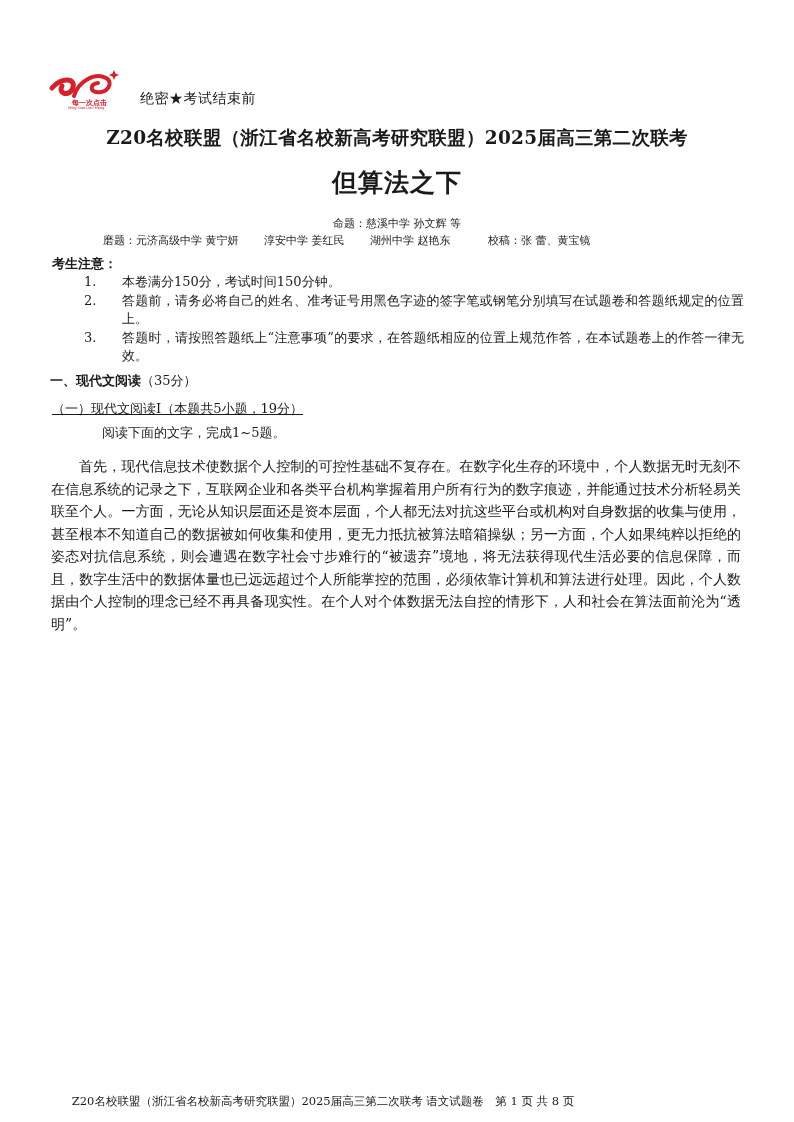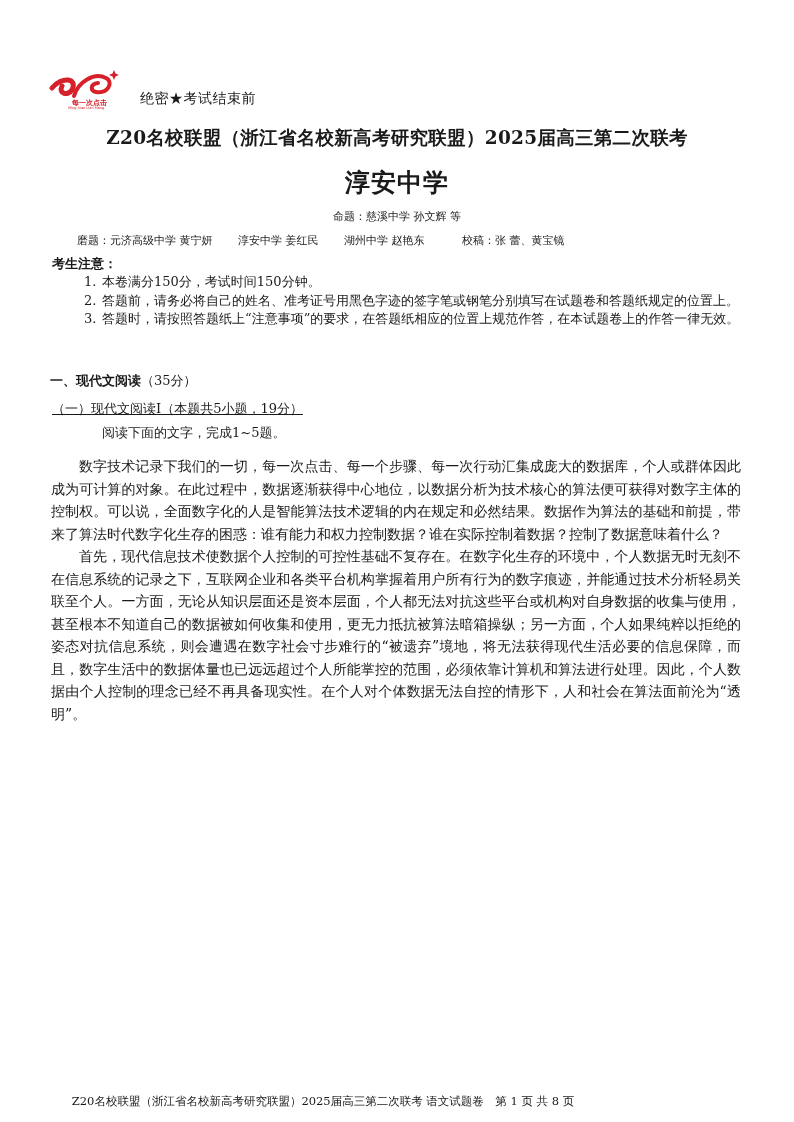--- a/index.html
+++ b/index.html
@@ -5,29 +5,29 @@
   html, body { margin: 0; padding: 0; background: #ffffff; }
   body { width: 794px; height: 1122px; position: relative; overflow: hidden;
          font-family: "DejaVu Serif", "Liberation Serif", serif; color: #1a1a1a; }
   .logo { position: absolute; left: 48px; top: 66px; width: 78px; height: 46px; }
   .secret { position: absolute; left: 140px; top: 90px; font-size: 14px; letter-spacing: 0.5px; }
   .exam-title { position: absolute; left: 0; width: 794px; top: 125px; text-align: center;
                 font-size: 18.5px; font-weight: bold; letter-spacing: 0.3px; }
   .paper-title { position: absolute; left: 0; width: 794px; top: 166px; text-align: center;
                  font-family: "DejaVu Sans", "Liberation Sans", sans-serif;
                  font-size: 25px; font-weight: bold; letter-spacing: 1px; }
-  .setter { position: absolute; left: 0; width: 794px; top: 209px; text-align: center; font-size: 11px; }
-  .reviewers { position: absolute; left: 77px; top: 233px; font-size: 11px; white-space: nowrap; }
+  .setter { position: absolute; left: 0; width: 794px; top: 216px; text-align: center; font-size: 11px; }
+  .reviewers { position: absolute; left: 103px; top: 233px; font-size: 11px; white-space: nowrap; }
   .reviewers span { margin-right: 22px; }
   .reviewers span.sep { margin-right: 34px; }
   .notice-head { position: absolute; left: 52px; top: 255px; font-size: 13px; font-weight: bold; text-align: center; }
   .notice-list { position: absolute; left: 84px; top: 273px; width: 660px; font-size: 13px; line-height: 18.5px; }
   .notice-item { display: flex; }
   .notice-item .num { width: 18px; flex: none; }
-  .notice-item .txt { flex: 1; text-align: justify; }
+  .notice-item .txt { flex: 1; text-align: justify; margin-left: 20px; }
   .section-head { position: absolute; left: 50px; top: 372px; font-size: 13px; font-weight: bold; }
   .section-head .pts { font-weight: normal; }
   .sub-head { position: absolute; left: 52px; top: 400px; font-size: 13px; text-decoration: underline; }
   .instr { position: absolute; left: 102px; top: 424px; font-size: 13px; }
   .body-text { position: absolute; left: 51px; top: 455px; width: 690px;
                font-size: 14px; line-height: 22.5px; text-align: justify; }
   .body-text p { margin: 0; text-indent: 2em; }
   .footer { position: absolute; left: 0; width: 646px; top: 1094px; text-align: center; font-size: 11.5px; }
 </style>
 </head>
@@ -40,21 +40,21 @@
     <path d="M66 4 l1.5 3.5 l3.5 1.5 l-3.5 1.5 l-1.5 3.5 l-1.5 -3.5 l-3.5 -1.5 l3.5 -1.5 z" fill="#d6202a"></path>
   </svg>
   <div style="position:absolute;left:24px;top:32px;font-size:7px;color:#d6202a;font-family:'DejaVu Sans',sans-serif;font-weight:bold;">每一次点击</div>
   <div style="position:absolute;left:20px;top:40px;font-size:3.5px;color:#d6202a;font-family:'DejaVu Sans',sans-serif;white-space:nowrap;">Ming Xiao Lian Meng</div>
 </div>
 
 <div class="secret">绝密★考试结束前</div>
 
 <div class="exam-title">Z20名校联盟（浙江省名校新高考研究联盟）2025届高三第二次联考</div>
 
-<div class="paper-title">淳安中学</div>
+<div class="paper-title">但算法之下</div>
 
 <div class="setter">命题：慈溪中学 孙文辉 等</div>
 
 <div class="reviewers">
   <span>磨题：元济高级中学 黄宁妍</span>
   <span>淳安中学 姜红民</span>
   <span class="sep">湖州中学 赵艳东</span>
   <span>校稿：张 蕾、黄宝镜</span>
 </div>
 
@@ -77,17 +77,16 @@
 
 <div class="section-head">
   <span>一、现代文阅读</span><span class="pts">（35分）</span>
 </div>
 
 <div class="sub-head">（一）现代文阅读Ⅰ（本题共5小题，19分）</div>
 
 <div class="instr">阅读下面的文字，完成1~5题。</div>
 
 <div class="body-text">
-  <p>数字技术记录下我们的一切，每一次点击、每一个步骤、每一次行动汇集成庞大的数据库，个人或群体因此成为可计算的对象。在此过程中，数据逐渐获得中心地位，以数据分析为技术核心的算法便可获得对数字主体的控制权。可以说，全面数字化的人是智能算法技术逻辑的内在规定和必然结果。数据作为算法的基础和前提，带来了算法时代数字化生存的困惑：谁有能力和权力控制数据？谁在实际控制着数据？控制了数据意味着什么？</p>
   <p>首先，现代信息技术使数据个人控制的可控性基础不复存在。在数字化生存的环境中，个人数据无时无刻不在信息系统的记录之下，互联网企业和各类平台机构掌握着用户所有行为的数字痕迹，并能通过技术分析轻易关联至个人。一方面，无论从知识层面还是资本层面，个人都无法对抗这些平台或机构对自身数据的收集与使用，甚至根本不知道自己的数据被如何收集和使用，更无力抵抗被算法暗箱操纵；另一方面，个人如果纯粹以拒绝的姿态对抗信息系统，则会遭遇在数字社会寸步难行的“被遗弃”境地，将无法获得现代生活必要的信息保障，而且，数字生活中的数据体量也已远远超过个人所能掌控的范围，必须依靠计算机和算法进行处理。因此，个人数据由个人控制的理念已经不再具备现实性。在个人对个体数据无法自控的情形下，人和社会在算法面前沦为“透明”。</p>
 </div>
 
 <div class="footer">Z20名校联盟（浙江省名校新高考研究联盟）2025届高三第二次联考 语文试题卷　第 1 页 共 8 页</div>
 
 </body></html>

